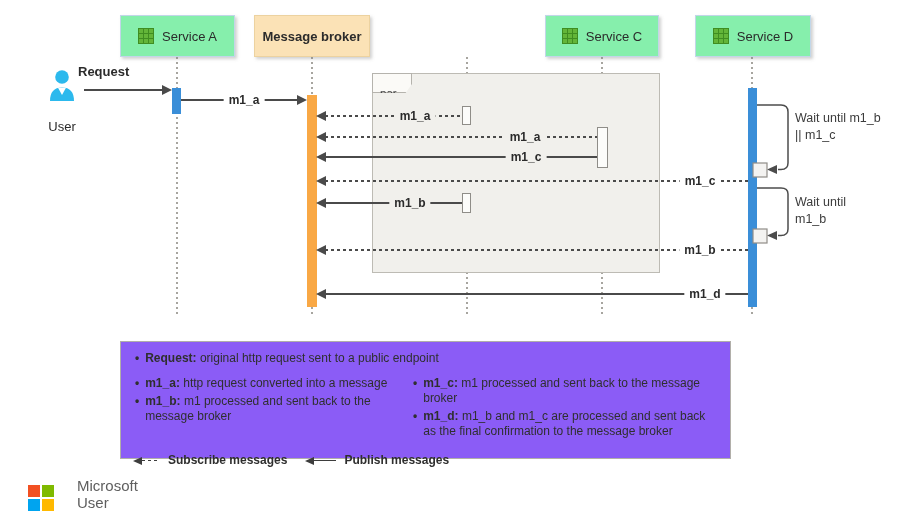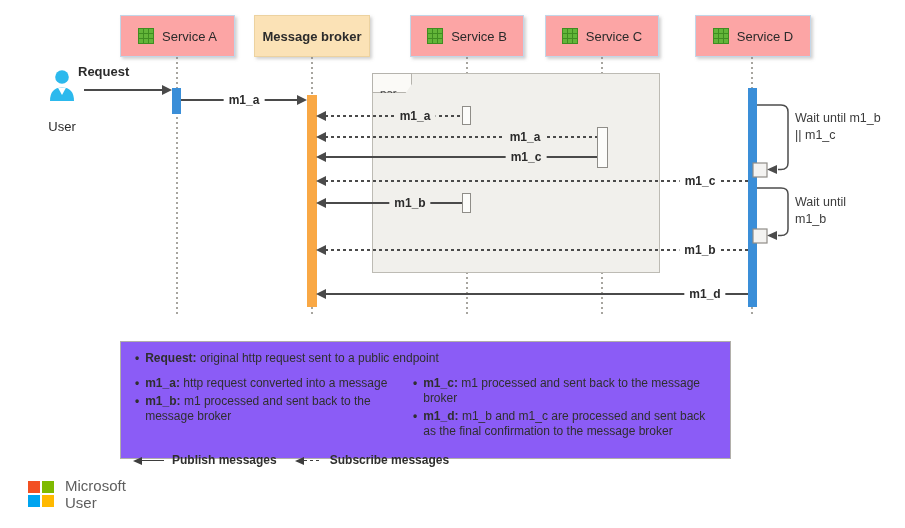--- a/index.html
+++ b/index.html
@@ -6,21 +6,21 @@
   body { background: #fff; font-family: "Liberation Sans", sans-serif; }
   .canvas { position: relative; width: 905px; height: 528px; background: #fff; overflow: hidden; }
 
   
   .lifeline { position: absolute; width: 2px; top: 57px; height: 260px; z-index: 0;
     background: repeating-linear-gradient(180deg, #a7a59f 0 2px, transparent 2px 5px); }
 
   
   .hbox { position: absolute; top: 15px; height: 42px; z-index: 5;
     display: flex; align-items: center; justify-content: center; gap: 8px;
-    background: #fca5a5; border: 1px solid #c2d6e8; box-shadow: 2px 2px 3px rgba(120,120,120,.35);
+    background: #86efac; border: 1px solid #c2d6e8; box-shadow: 2px 2px 3px rgba(120,120,120,.35);
     font-size: 13px; color: #2b2b2b; }
   .hbox.broker { background: #fbe2b6; border-color: #ecd2a0; font-weight: bold; }
   .grid-icon { width: 16px; height: 16px; background: #3f8d21; display: grid;
     grid-template-columns: repeat(3,1fr); grid-template-rows: repeat(3,1fr); gap: 1px; padding: 1px; }
   .grid-icon i { background: #63b539; display: block; }
 
   
   .parbox { position: absolute; left: 372px; top: 73px; width: 288px; height: 200px; z-index: 1;
     background: #f1f0ec; border: 1px solid #bdbbb4; }
   .partab { position: absolute; left: -1px; top: -1px; width: 40px; height: 20px;
@@ -65,21 +65,21 @@
   .col-left { width: 266px; }
   .col-right { flex: 1; }
   .legend-arrows { display: flex; align-items: center; margin-top: 11px; gap: 18px; }
   .larr { display: flex; align-items: center; font-weight: bold; }
   .larr .tri { width: 0; height: 0; border-top: 4.5px solid transparent; border-bottom: 4.5px solid transparent;
     border-right: 9px solid #3d3d3d; }
   .larr .ln { width: 22px; height: 1.6px; background: #3d3d3d; margin-right: 8px; }
   .larr.dash .ln { width: 18px; background: repeating-linear-gradient(90deg, #3d3d3d 0 3px, transparent 3px 6px); }
 
   
-  .brand { position: absolute; left: 28px; top: 478px; display: flex; align-items: flex-start; gap: 11px; z-index: 3; }
+  .brand { position: absolute; left: 28px; top: 478px; display: flex; align-items: flex-end; gap: 23px; z-index: 3; }
   .ms-squares { display: grid; grid-template-columns: 12px 12px; grid-template-rows: 12px 12px; gap: 2px; margin-top: 3px; }
   .ms-squares i { display: block; }
   .ms-squares .r { background: #f25022; } .ms-squares .g { background: #7fba00; }
   .ms-squares .b { background: #00a4ef; } .ms-squares .y { background: #ffb900; }
   .brand-text { font-size: 15px; color: #5e5e5e; line-height: 16.5px; }
 </style>
 </head>
 <body>
 
 <div class="canvas">
@@ -103,34 +103,20 @@
         <i></i>
         <i></i>
         <i></i>
         <i></i>
         <i></i>
       </span>
     <span>Service A</span>
   </div>
   <div class="hbox broker" style="left:254px;width:116px">
     <span>Message broker</span>
-  </div>
-  <div class="hbox" style="left:410px;width:114px">
-    <span class="grid-icon">
-        <i></i>
-        <i></i>
-        <i></i>
-        <i></i>
-        <i></i>
-        <i></i>
-        <i></i>
-        <i></i>
-        <i></i>
-      </span>
-    <span>Service B</span>
   </div>
   <div class="hbox" style="left:695px;width:116px">
     <span class="grid-icon">
         <i></i>
         <i></i>
         <i></i>
         <i></i>
         <i></i>
         <i></i>
         <i></i>
@@ -257,29 +243,29 @@
       <div class="col-right">
         <div class="bullet-item">
           <span><b>m1_c:</b> <span>m1 processed and sent back to the message broker</span></span>
         </div>
         <div class="bullet-item">
           <span><b>m1_d:</b> <span>m1_b and m1_c are processed and sent back as the final confirmation to the message broker</span></span>
         </div>
       </div>
     </div>
     <div class="legend-arrows">
+      <div class="larr dash">
+        <span class="tri"></span>
+          <span class="ln"></span>
+        <span>Subscribe messages</span>
+      </div>
       <div class="larr">
         <span class="tri"></span>
           <span class="ln"></span>
         <span>Publish messages</span>
-      </div>
-      <div class="larr dash">
-        <span class="tri"></span>
-          <span class="ln"></span>
-        <span>Subscribe messages</span>
       </div>
     </div>
   </div>
 
   <div class="brand">
     <span class="ms-squares">
         <i class="r"></i>
         <i class="g"></i>
         <i class="b"></i>
         <i class="y"></i>

